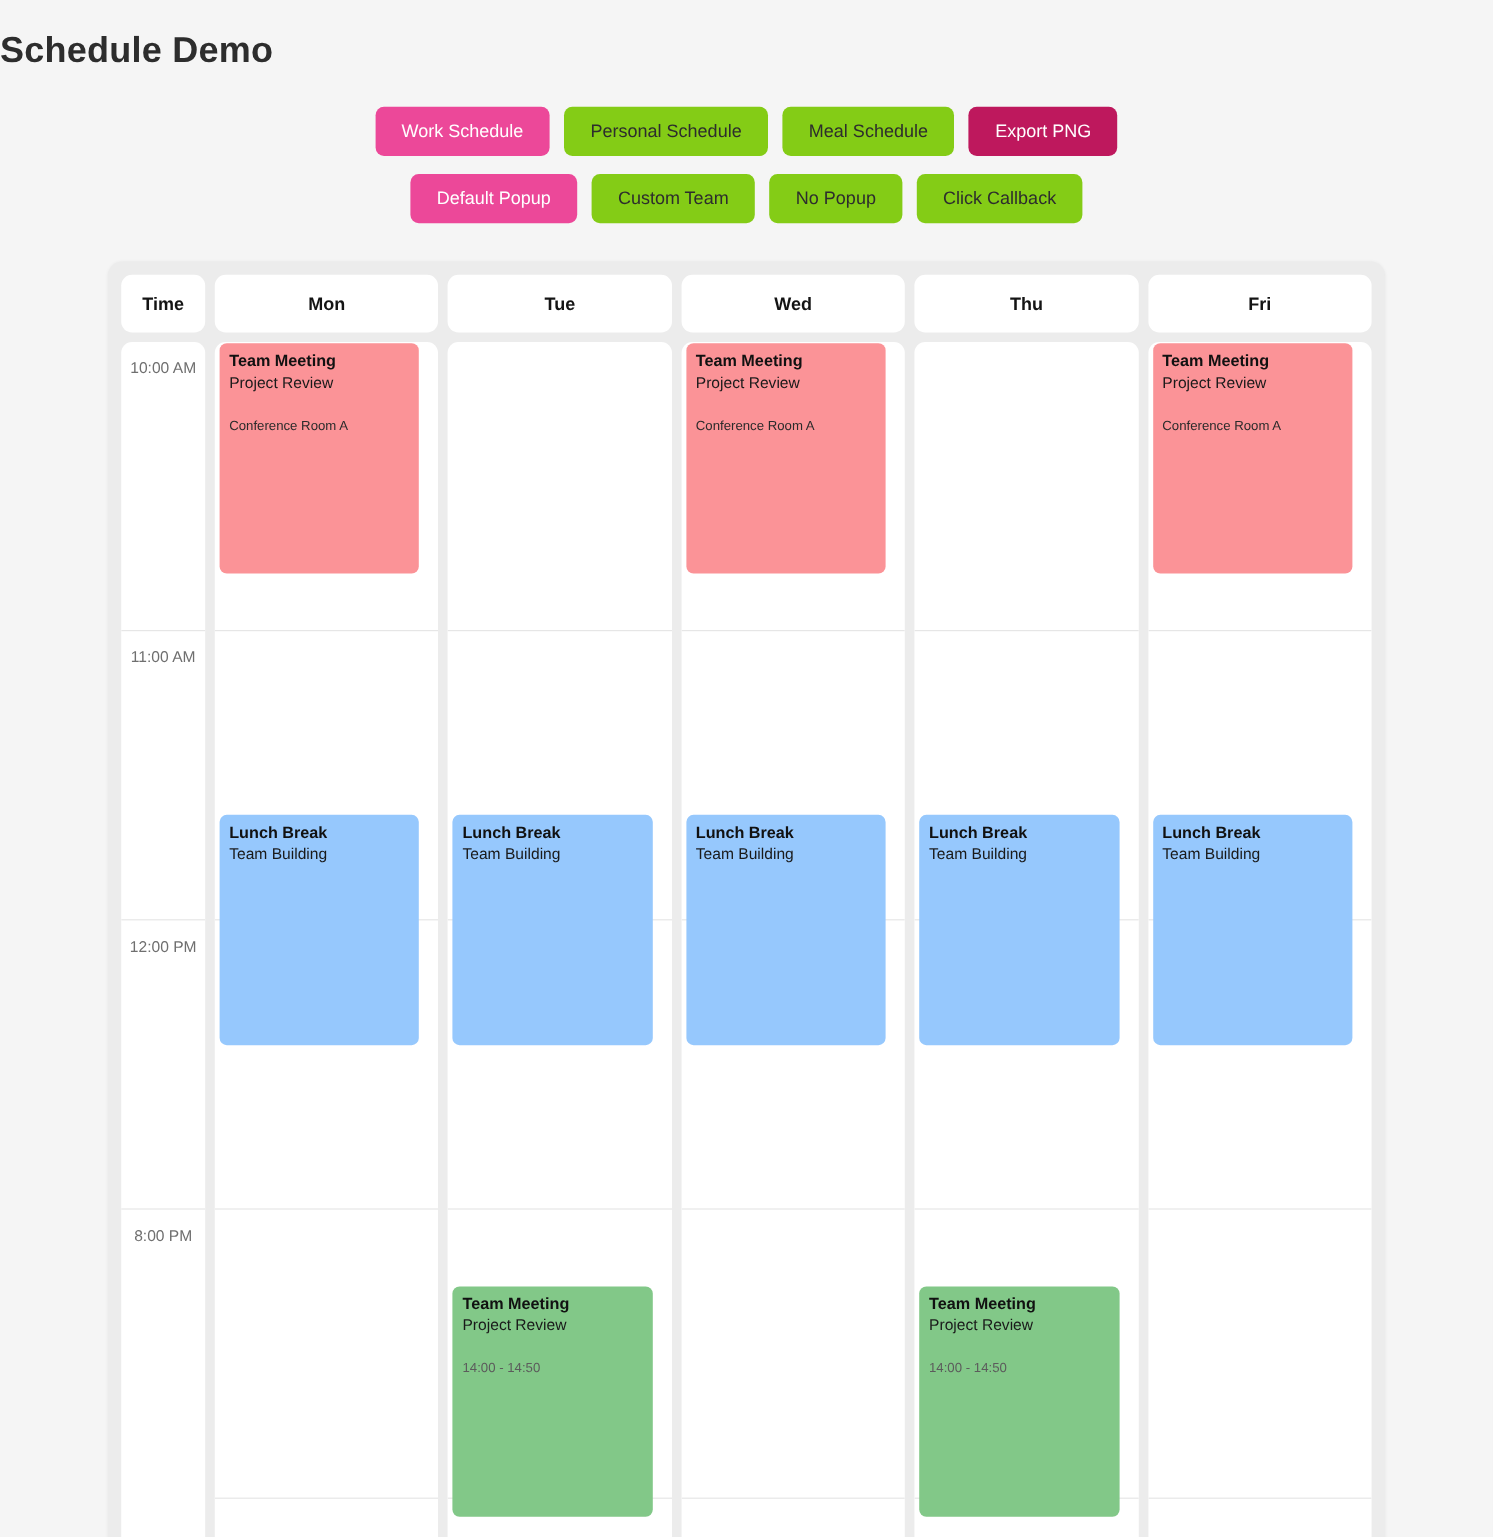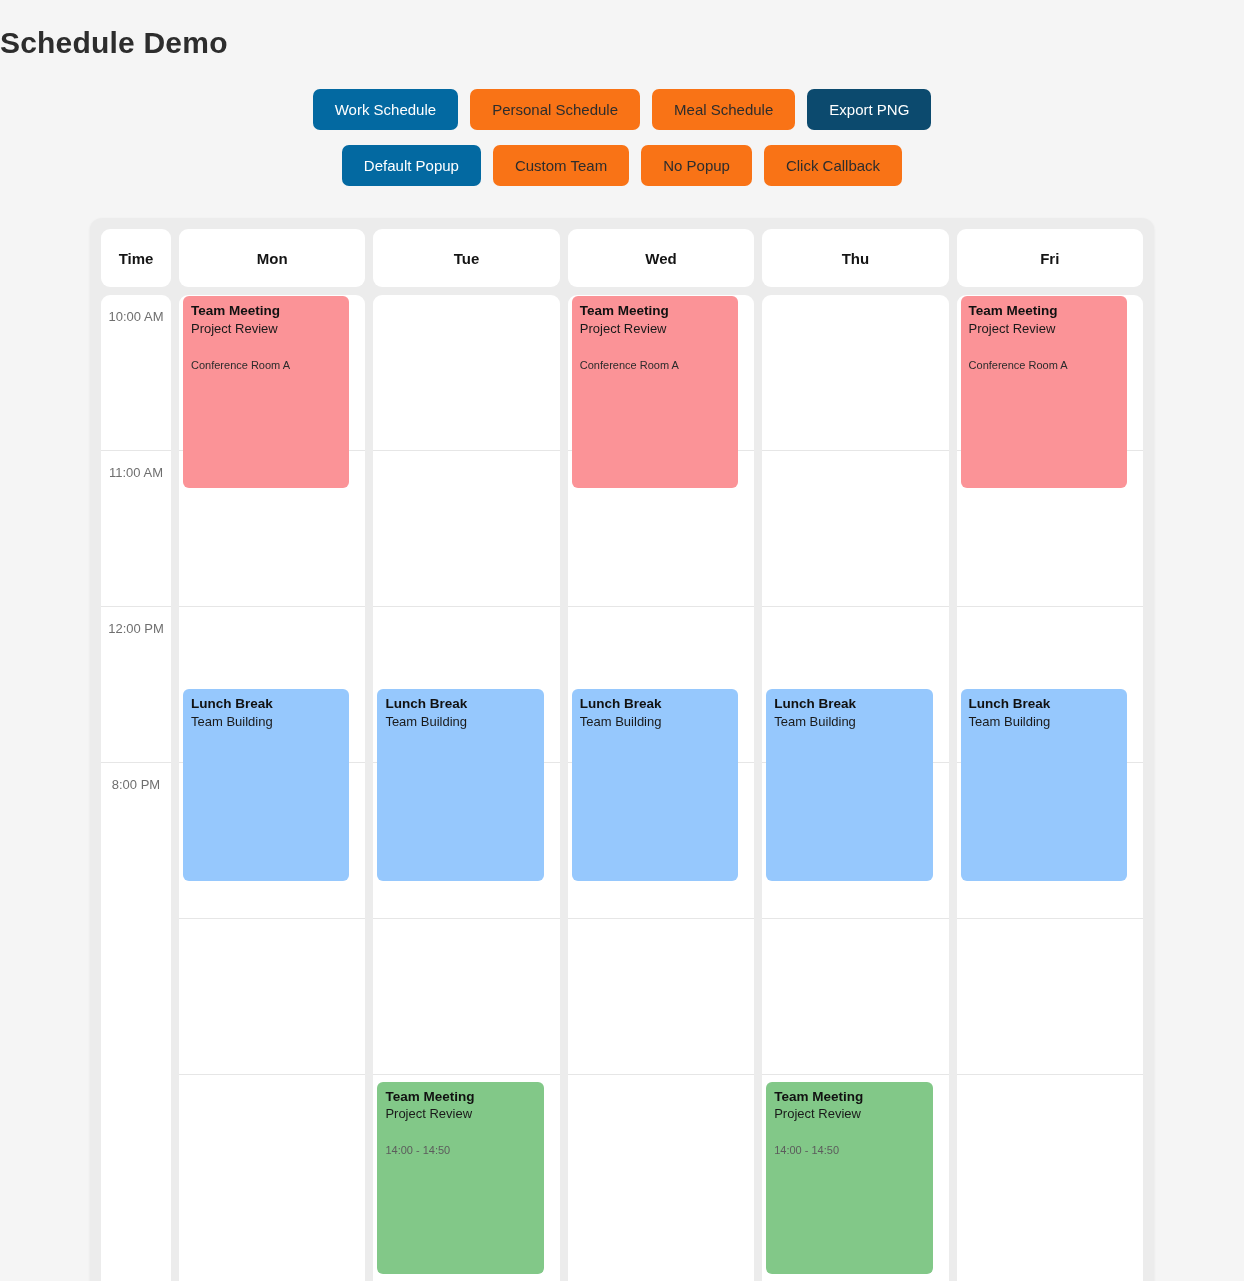--- a/index.html
+++ b/index.html
@@ -33,26 +33,26 @@
   .btn-row.row-2 { margin-top: 15px; }
 
   .btn {
     border: none;
     border-radius: 7px;
     font-family: "Liberation Sans", sans-serif;
     font-size: 15px;
     line-height: 1;
     padding: 13px 22px;
     cursor: pointer;
-    background: #f97316;
+    background: #84cc16;
     color: #2d2d2d;
     white-space: nowrap;
   }
-  .btn.primary { background: #0369a1; color: #ffffff; }
-  .btn.success { background: #0c4a6e; color: #ffffff; }
+  .btn.primary { background: #ec4899; color: #ffffff; }
+  .btn.success { background: #be185d; color: #ffffff; }
 
   
   .calendar-wrap {
     margin: 32px auto 0 auto;
     width: 1064px;
     background: #ececec;
     border-radius: 12px;
     padding: 11px;
     box-shadow: 0 1px 3px rgba(0,0,0,0.07);
   }
@@ -60,40 +60,40 @@
   .cal-grid {
     display: grid;
     grid-template-columns: 70px repeat(5, 1fr);
     gap: 8px;
   }
 
   
   .head-cell {
     background: #ffffff;
     border-radius: 9px;
-    height: 58px;
+    height: 48px;
     display: flex;
     align-items: center;
     justify-content: center;
     font-size: 15px;
     font-weight: bold;
     color: #141414;
   }
 
   
   .col-body {
     background: #ffffff;
     border-radius: 9px;
     position: relative;
     overflow: hidden;
     height: 1006px;
   }
 
   .slot {
-    height: 156px;
+    height: 241px;
     border-bottom: 1px solid #e6e6e6;
     position: relative;
   }
   .slot:last-child { border-bottom: none; }
 
   .time-label {
     font-size: 13px;
     color: #6f6f6f;
     text-align: center;
     padding-top: 14px;

